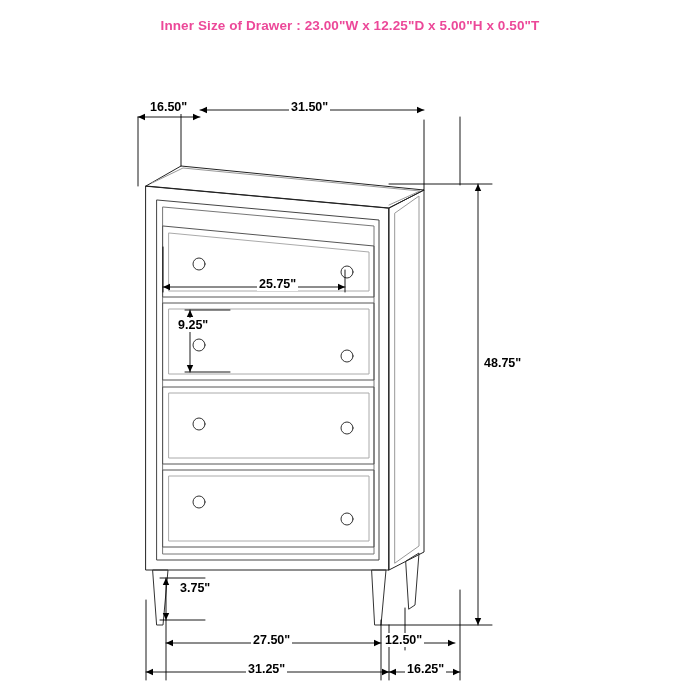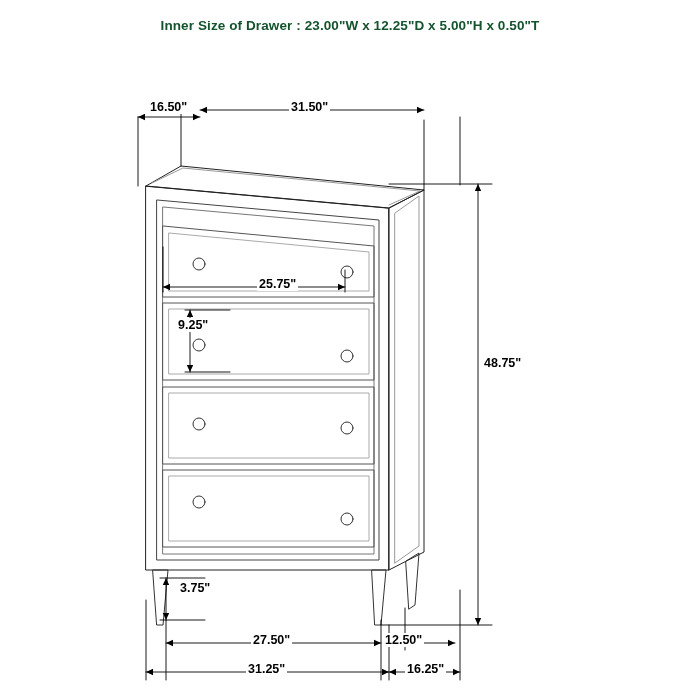--- a/index.html
+++ b/index.html
@@ -22,21 +22,21 @@
   }
   #title {
     position: absolute;
     top: 18px;
     left: 0;
     width: 700px;
     text-align: center;
     font-size: 13.5px;
     font-weight: bold;
     letter-spacing: 0.1px;
-    color: #14532d;
+    color: #ec4899;
   }
   svg#drawing {
     position: absolute;
     top: 0;
     left: 0;
     width: 700px;
     height: 700px;
   }
   .dimlabel {
     position: absolute;

